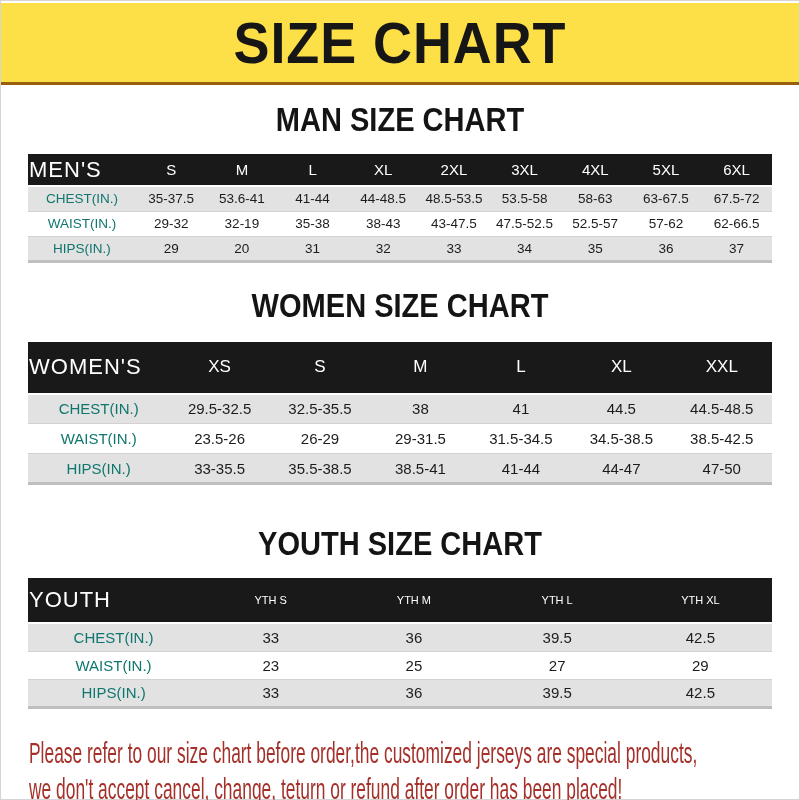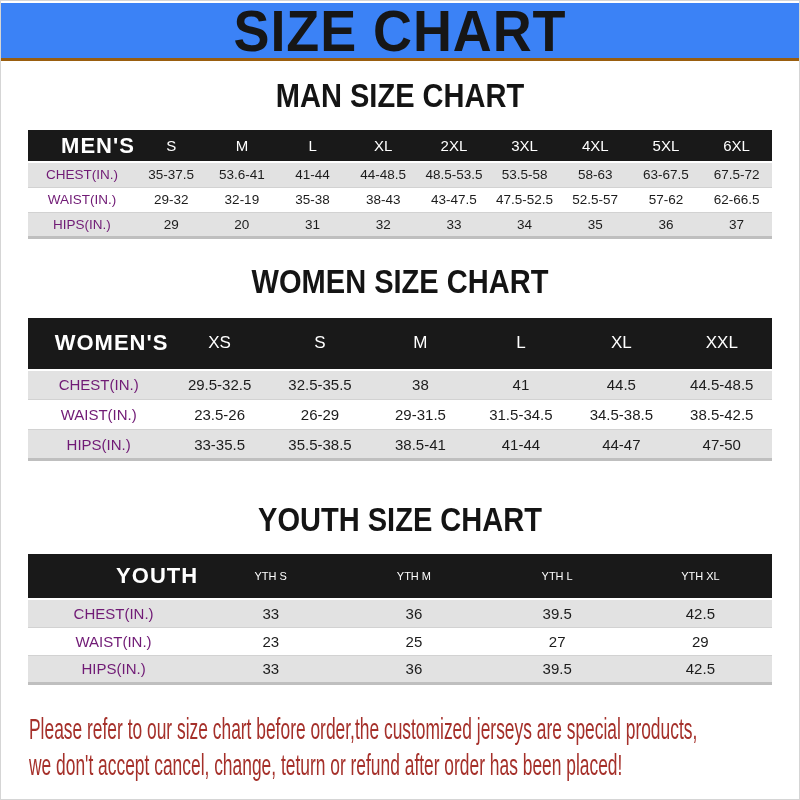--- a/index.html
+++ b/index.html
@@ -10,22 +10,22 @@
     background: #ffffff;
     font-family: "Liberation Sans", "DejaVu Sans", sans-serif;
   }
   .page {
     width: 800px; height: 800px;
     border: 1px solid #d5d5d5;
     padding-top: 2px;
     background: #ffffff;
   }
   .banner {
-    height: 58px;
-    background: #3b82f6;
+    height: 82px;
+    background: #fde047;
     border-bottom: 3px solid #9A5E0F;
     display: flex; align-items: center; justify-content: center;
   }
   .banner h1 {
     margin: 0;
     font-size: 58px;
     font-weight: bold;
     color: #161616;
     letter-spacing: 1px;
     white-space: nowrap;
@@ -51,28 +51,28 @@
     border-bottom: 3px solid #bfbfbf;
   }
   thead th {
     background: #191919;
     color: #ffffff;
     font-weight: normal;
     text-align: center;
     border-bottom: 2px solid #ffffff;
   }
   th.row-label-head {
-    text-align: right;
-    font-weight: bold;
+    text-align: left;
+    font-weight: normal;
     letter-spacing: 1px;
   }
   tbody tr { border-top: 1px solid #d2d2d2; }
   tbody tr:nth-child(odd) { background: #E2E2E2; }
   tbody td { text-align: center; color: #1c1c1c; }
-  td.row-label { color: #701a75; }
+  td.row-label { color: #0f766e; }
 
   .table-men thead th { height: 32px; font-size: 15px; }
   .table-men th.row-label-head { font-size: 22px; width: 14.5%; }
   .table-men tbody td { height: 25px; font-size: 13.5px; }
 
   .table-women thead th { height: 52px; font-size: 17px; }
   .table-women th.row-label-head { font-size: 22px; width: 19%; }
   .table-women tbody td { height: 30px; font-size: 15px; }
 
   .table-youth thead th { height: 45px; font-size: 11px; }

